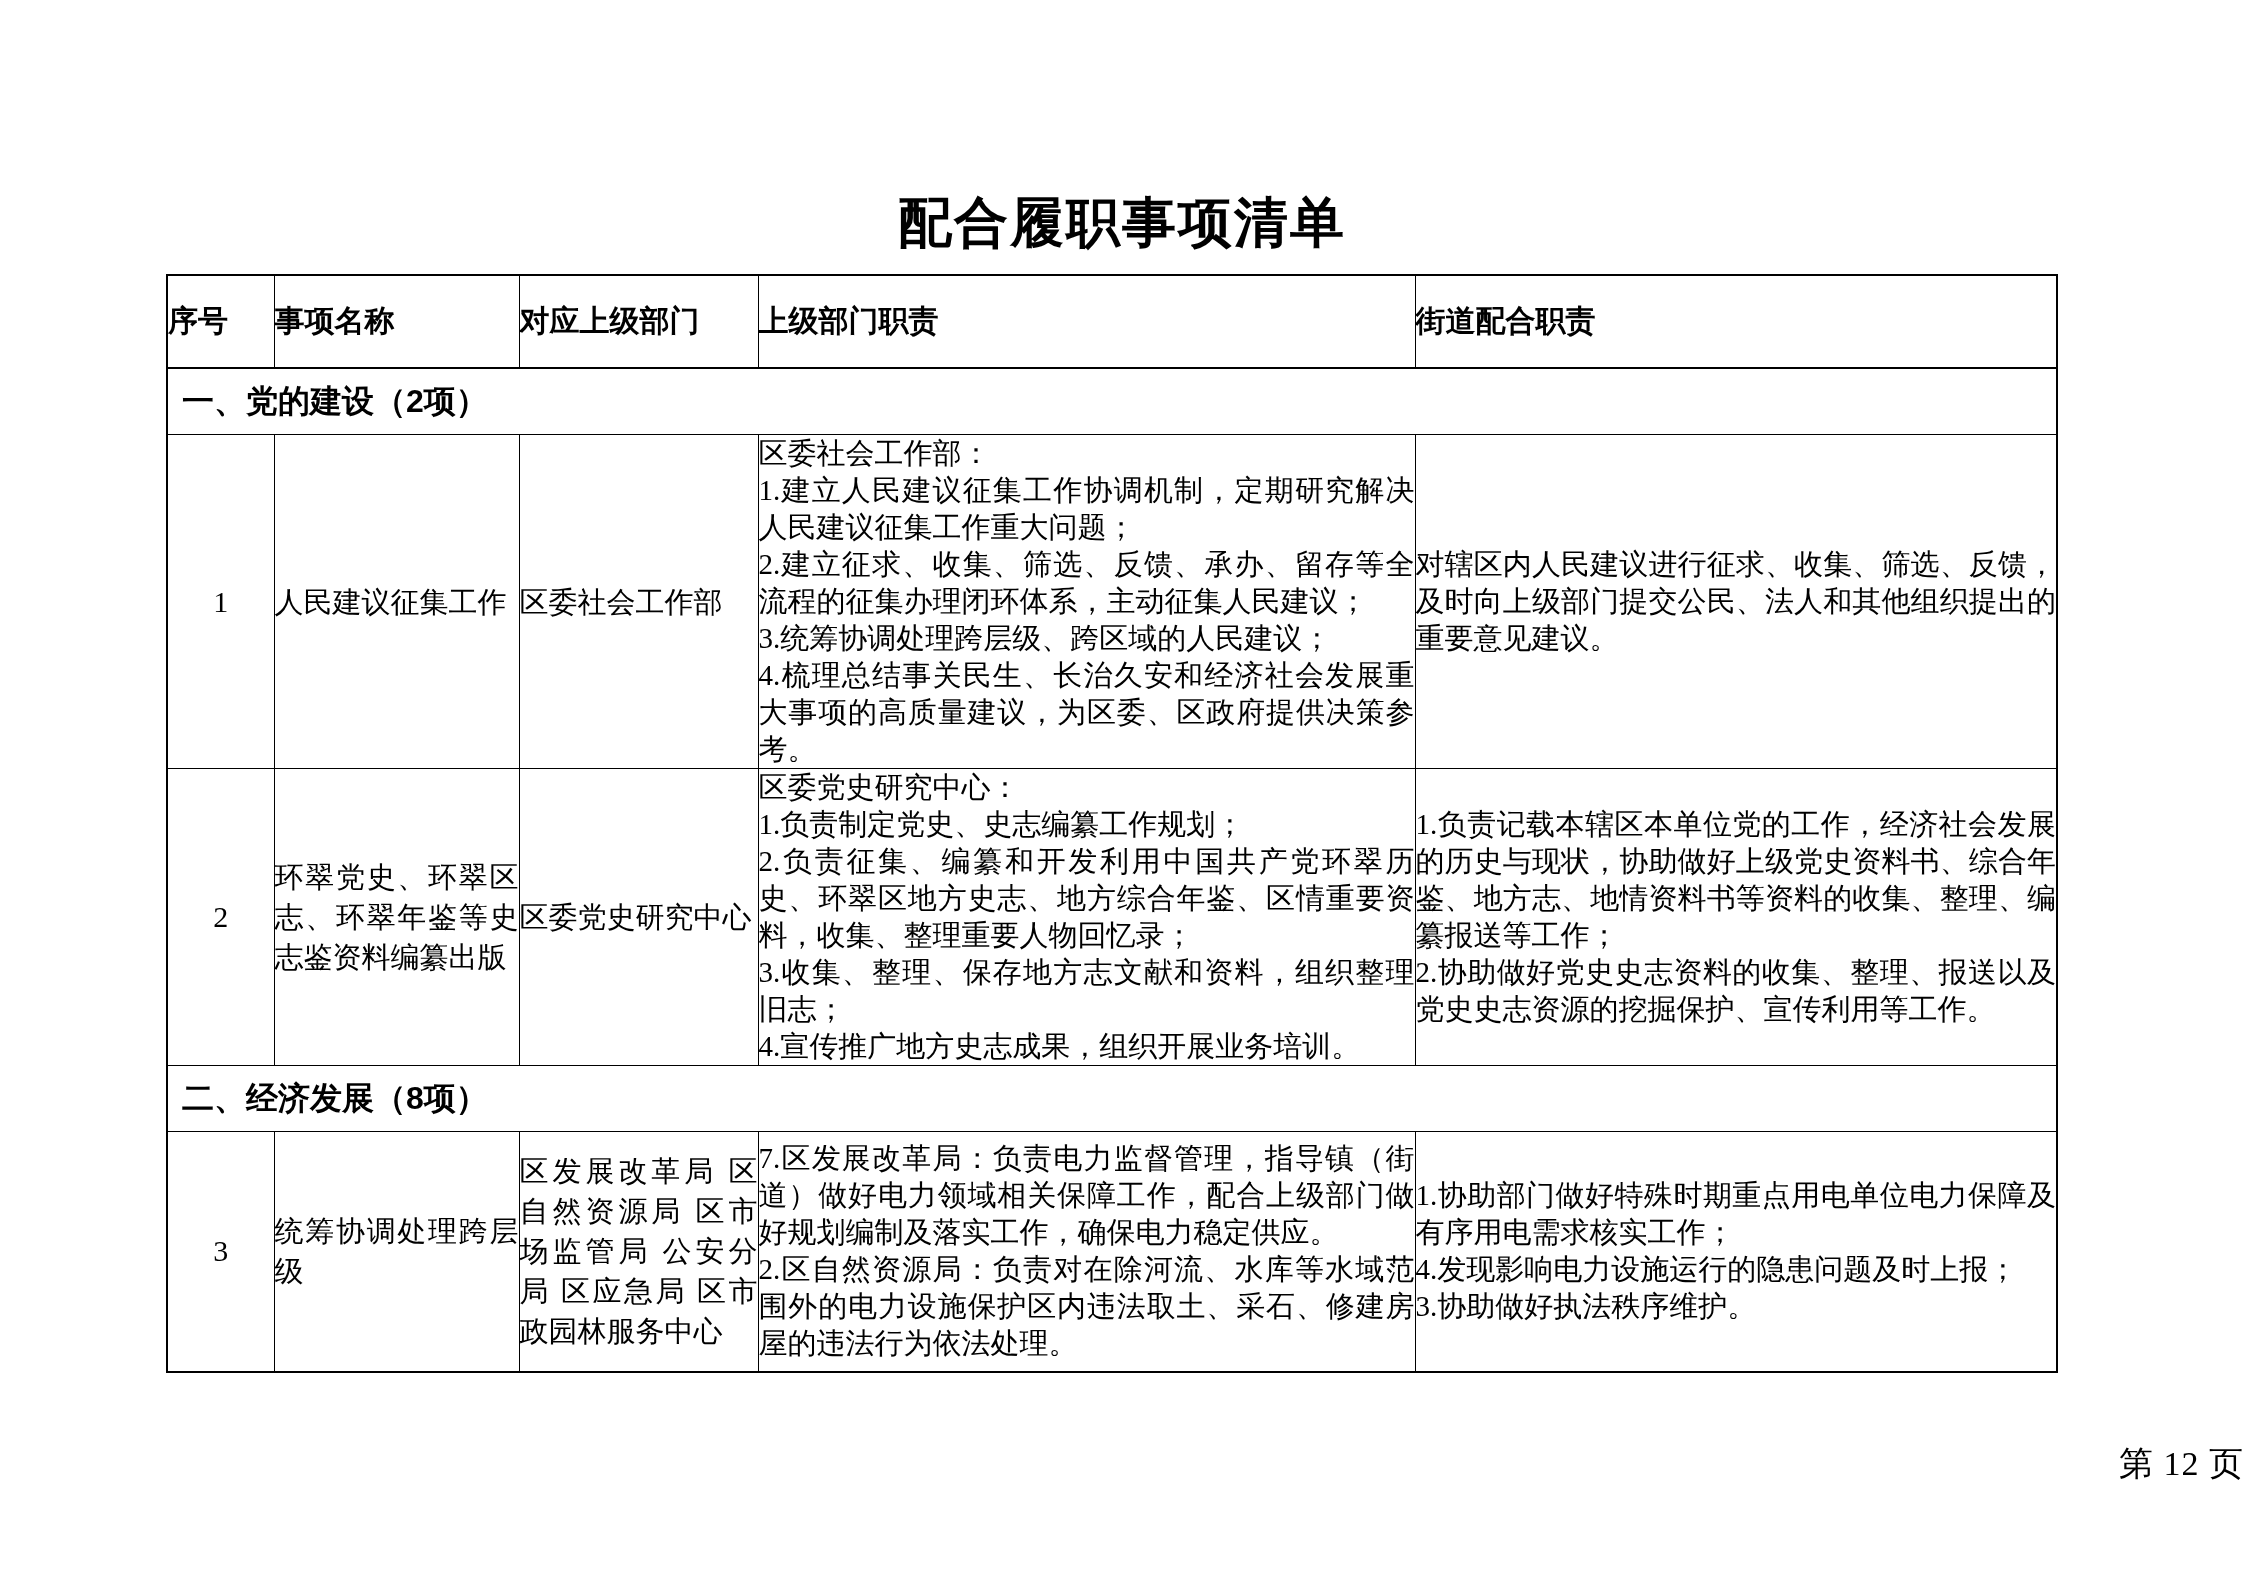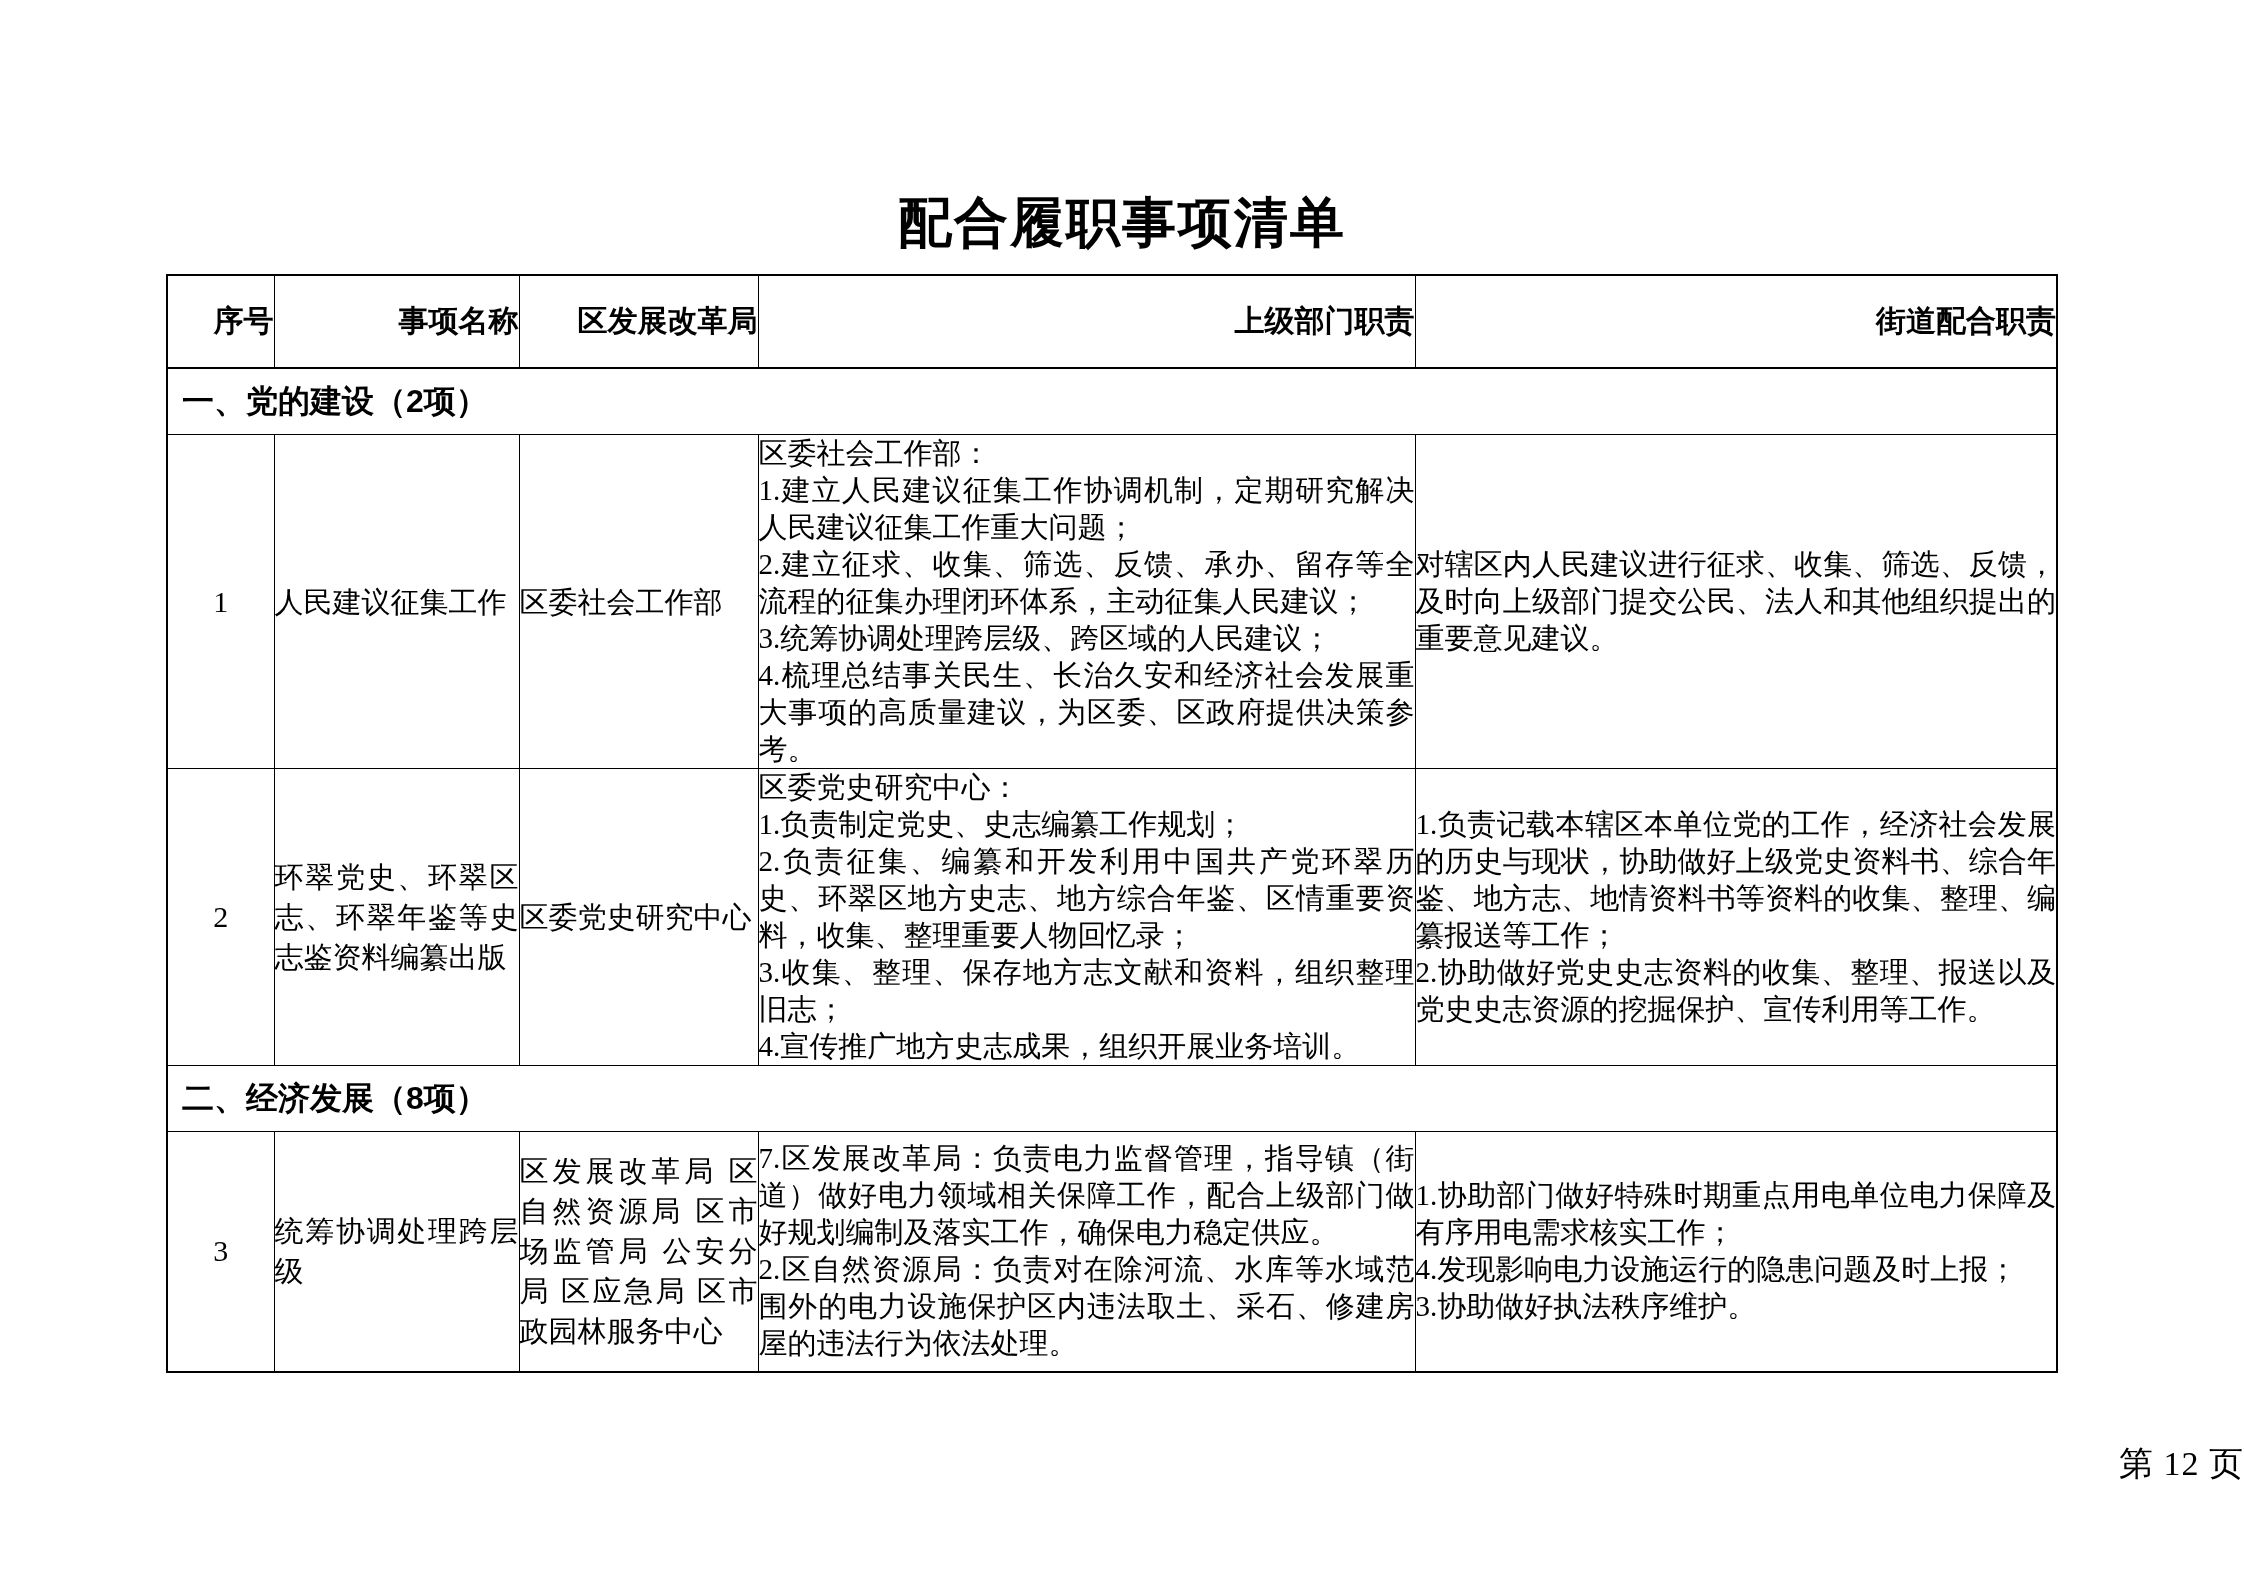--- a/index.html
+++ b/index.html
@@ -40,21 +40,21 @@
     border: 1px solid #000;
     padding: 0;
     vertical-align: middle;
     overflow: hidden;
   }
   tr.r-header th {
     height: 91px;
     font-family: "Liberation Sans", sans-serif;
     font-weight: bold;
     font-size: 30px;
-    text-align: right;
+    text-align: left;
     border-bottom: 2px solid #000;
   }
   tr.r-sec td {
     height: 65px;
     font-family: "Liberation Sans", sans-serif;
     font-weight: bold;
     font-size: 32px;
     text-align: left;
     padding: 0 0 0 14px;
     margin-left: 38px;
@@ -98,21 +98,21 @@
       <col style="width:107px">
       <col style="width:245px">
       <col style="width:239px">
       <col style="width:657px">
       <col style="width:642px">
     </colgroup>
     <tbody>
       <tr class="r-header">
         <th>序号</th>
         <th>事项名称</th>
-        <th>区发展改革局</th>
+        <th>对应上级部门</th>
         <th>上级部门职责</th>
         <th>街道配合职责</th>
       </tr>
 
       <tr class="r-sec">
         <td colspan="5">一、党的建设（2项）</td>
       </tr>
 
       <tr class="r-item1">
         <td class="c-num">1</td>

